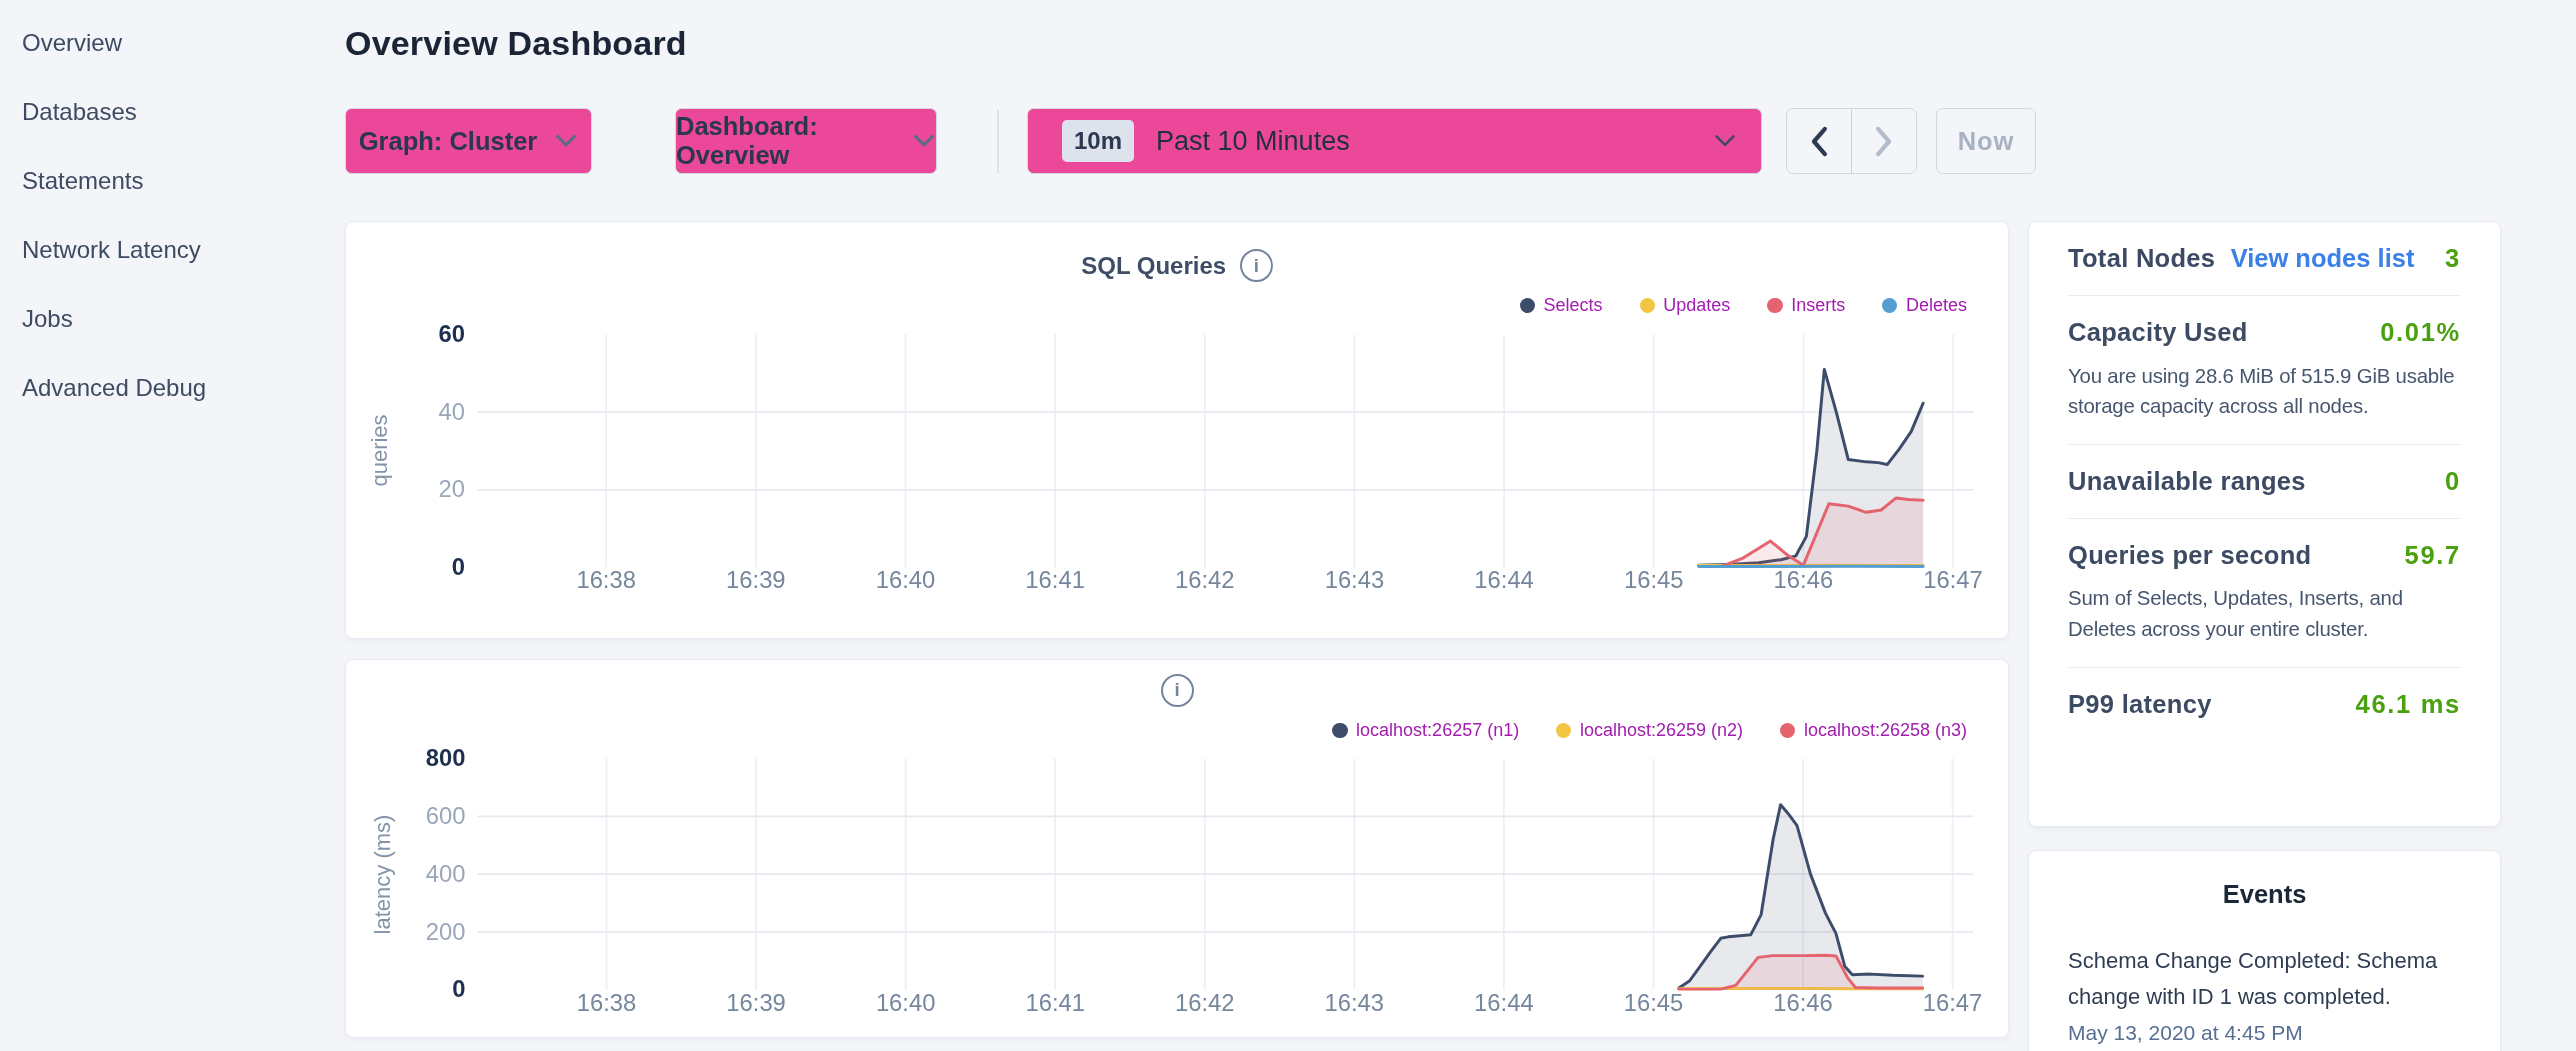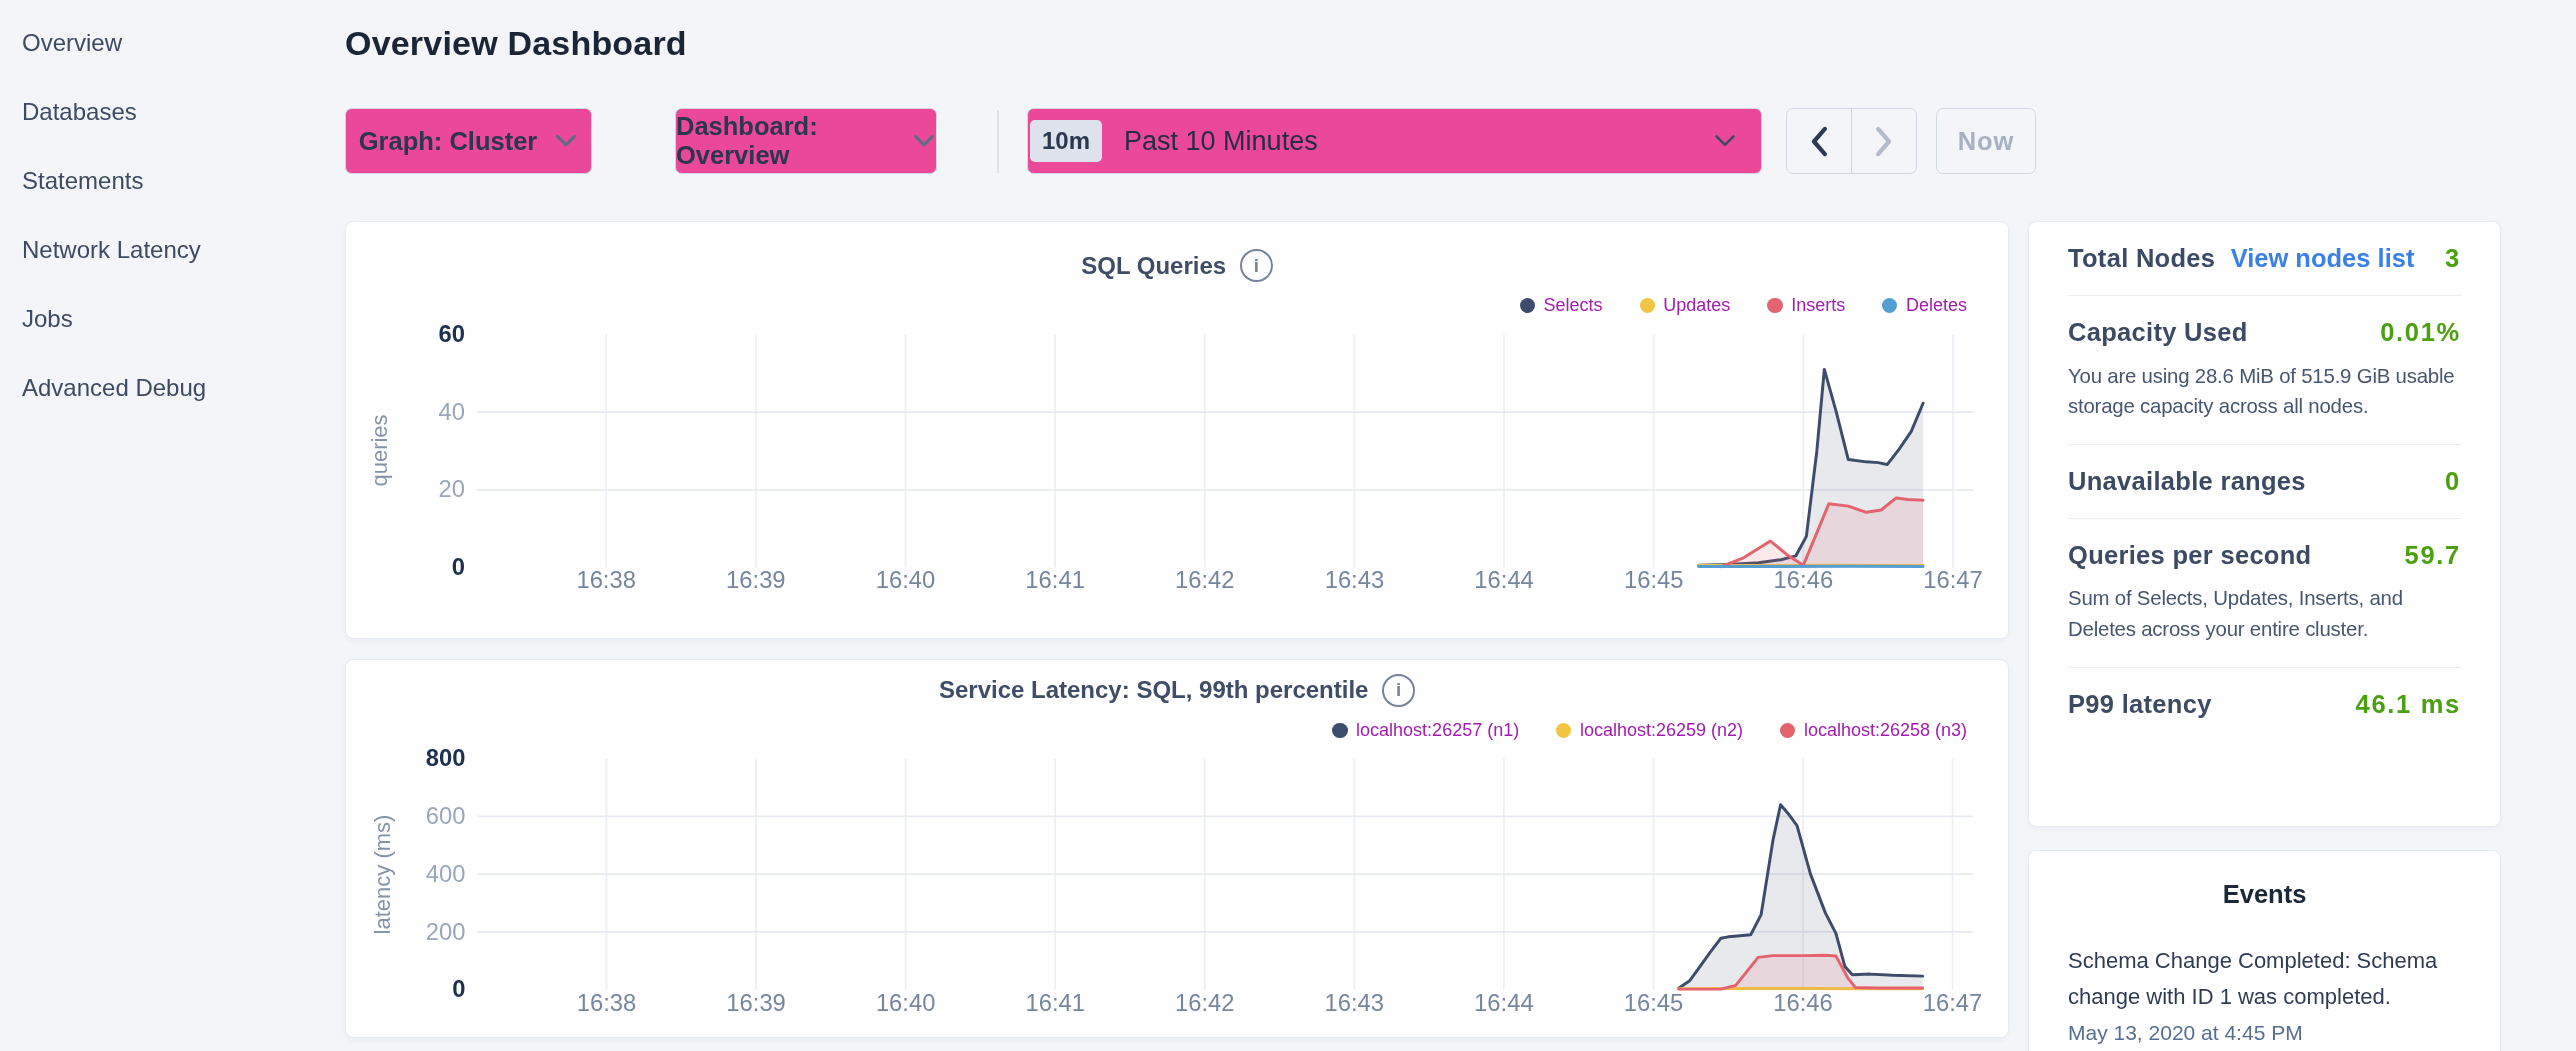--- a/index.html
+++ b/index.html
@@ -15,21 +15,21 @@
   .page-title{position:absolute;left:345px;top:24px;margin:0;font-size:34px;font-weight:600;color:#1b2535;letter-spacing:0.2px;}
 
   
   .ctl{position:absolute;top:108px;height:66px;box-sizing:border-box;display:flex;align-items:center;background:#ec4899;border:1.7px solid #d2d8e3;border-radius:6.8px;cursor:pointer;}
   .ctl.ghost{background:transparent;}
   .dd-label{font-size:25.5px;font-weight:600;color:#2b374d;}
   .chev-down{margin-left:17px;display:inline-flex;}
   #dd-graph{left:345px;width:247px;justify-content:center;}
   #dd-dashboard{left:635px;width:262px;margin-left:40px;}
   .vdivider{position:absolute;left:997px;top:110px;width:1.7px;height:63px;background:#dde2ea;}
-  #time-select{left:1027px;width:735px;padding:0 24px 0 2px;}
+  #time-select{left:1027px;width:735px;padding:0 24px 0 34px;}
   .time-badge{background:#dde2ec;color:#2b3850;font-size:24px;font-weight:700;border-radius:5.1px;padding:6.8px 12px;}
   .time-label{margin-left:22px;font-size:27px;font-weight:400;color:#232e42;}
   #time-select .chev-down{margin-left:auto;}
   .btn-group{left:1786px;width:131px;padding:0;background:transparent;}
   .btn-group .half{width:50%;height:100%;display:flex;align-items:center;justify-content:center;}
   .btn-group .half + .half{border-left:1.7px solid #ccd3df;}
   #now-btn{left:1936px;width:100px;justify-content:center;background:transparent;font-size:25.5px;font-weight:700;color:#a8b1c2;letter-spacing:0.9px;}
 
   
   .card{position:absolute;background:#fff;border:1.7px solid #e6eaf1;border-radius:8.5px;box-shadow:0 2.6px 5.1px rgba(40,52,77,.04);box-sizing:border-box;}
@@ -187,21 +187,20 @@
         <polyline points="1590.8,403.26 1626,402.3466666666667 1661.2,400.52 1687.6,396.8666666666667 1705.2,392.3 1717.52,369.4666666666667 1729.84,269 1738.64,173.1 1752.72,223.33333333333334 1766.8000000000002,279.0466666666667 1787.92,281.7866666666667 1802,282.7 1812.5600000000002,284.98333333333335 1826.64,266.7166666666667 1840.72,246.16666666666666 1854.8000000000002,212.83" fill="none" stroke="#3e4c6b" stroke-width="3.5" stroke-linejoin="round" stroke-linecap="round"></polyline>
         <polyline points="1590.8,403.71666666666664 1678.8,403.71666666666664 1749.1999999999998,403.26 1802,403.71666666666664 1854.8000000000002,403.71666666666664" fill="none" stroke="#f2c643" stroke-width="3.5" stroke-linejoin="round" stroke-linecap="round"></polyline>
         <path d="M1617.2 406 L1617.2 405.08666666666664 L1643.6 394.5833333333333 L1675.28 374.94666666666666 L1696.4 392.3 L1714 403.26 L1728.08 369.4666666666667 L1743.92 331.1066666666667 L1766.8000000000002 333.8466666666667 L1787.92 341.1533333333333 L1805.52 338.4133333333333 L1823.12 324.25666666666666 L1837.1999999999998 326.0833333333333 L1854.8000000000002 326.99666666666667 L1854.8000000000002 406 Z" fill="rgba(228,99,110,0.14)" stroke="none"></path>
         <polyline points="1617.2,405.08666666666664 1643.6,394.5833333333333 1675.28,374.94666666666666 1696.4,392.3 1714,403.26 1728.08,369.4666666666667 1743.92,331.1066666666667 1766.8000000000002,333.8466666666667 1787.92,341.1533333333333 1805.52,338.4133333333333 1823.12,324.25666666666666 1837.1999999999998,326.0833333333333 1854.8000000000002,326.99666666666667" fill="none" stroke="#e4636e" stroke-width="3.5" stroke-linejoin="round" stroke-linecap="round"></polyline>
         <polyline points="1590.8,404.85833333333335 1678.8,404.85833333333335 1766.8000000000002,404.63 1854.8000000000002,404.85833333333335" fill="none" stroke="#549ed2" stroke-width="3.5" stroke-linejoin="round" stroke-linecap="round"></polyline>
       </svg>
   </section>
 
   <section class="card" id="chart2-card">
     <div class="chart-title-row">
-      <span class="chart-title">Service Latency: SQL, 99th percentile</span>
       <span class="info-icon">i</span>
     </div>
     <div class="legend" id="chart2-legend">
         <span class="li">
           <span class="dot" style="background: rgb(62, 76, 107);"></span>
           <span class="lt">localhost:26257 (n1)</span>
         </span>
         <span class="li">
           <span class="dot" style="background: rgb(242, 198, 67);"></span>
           <span class="lt">localhost:26259 (n2)</span>

